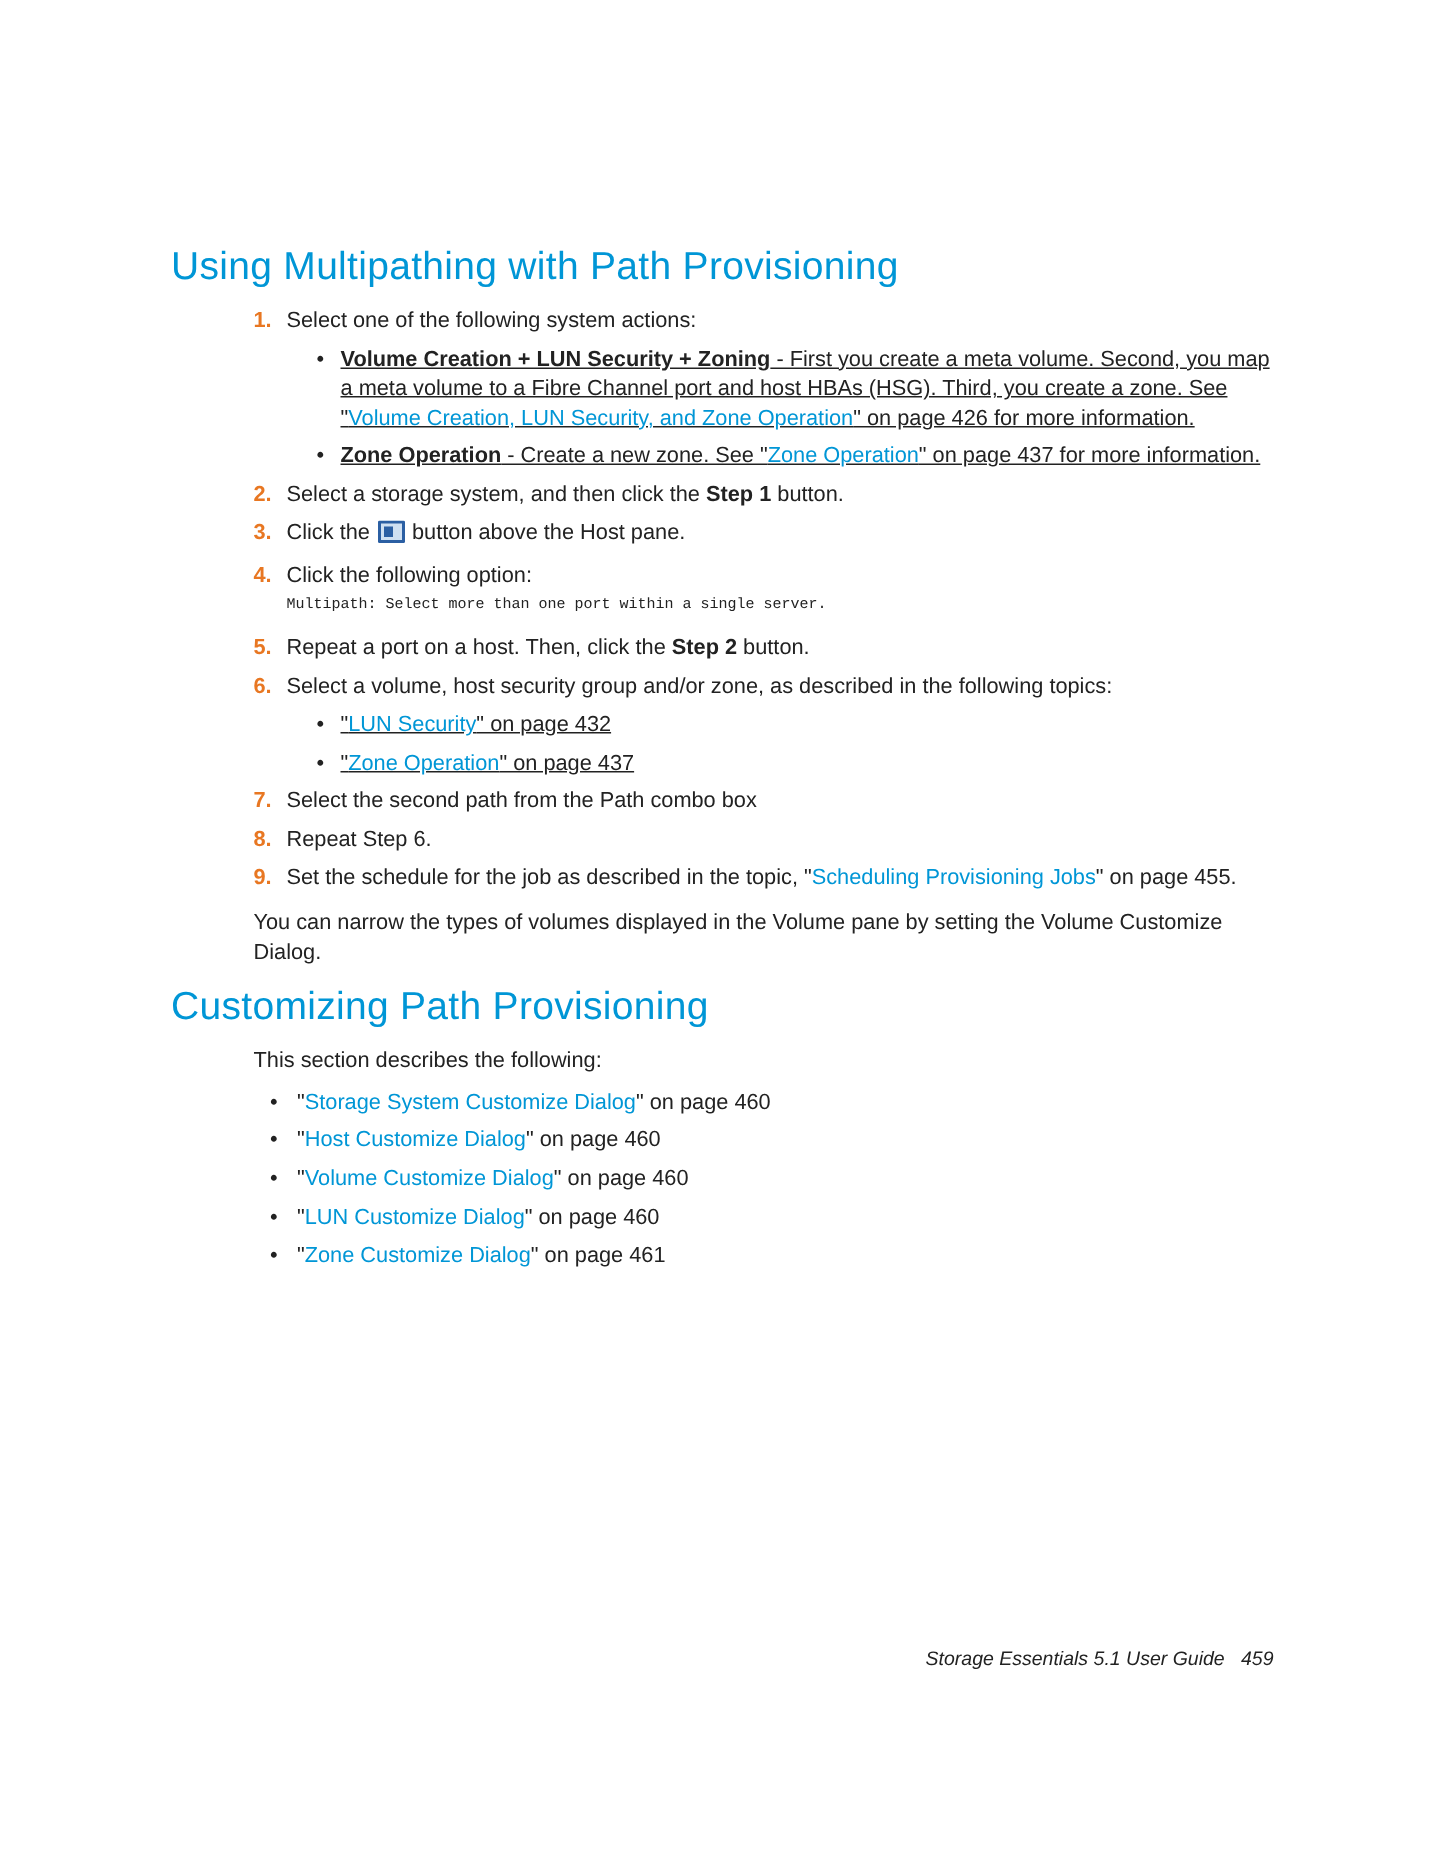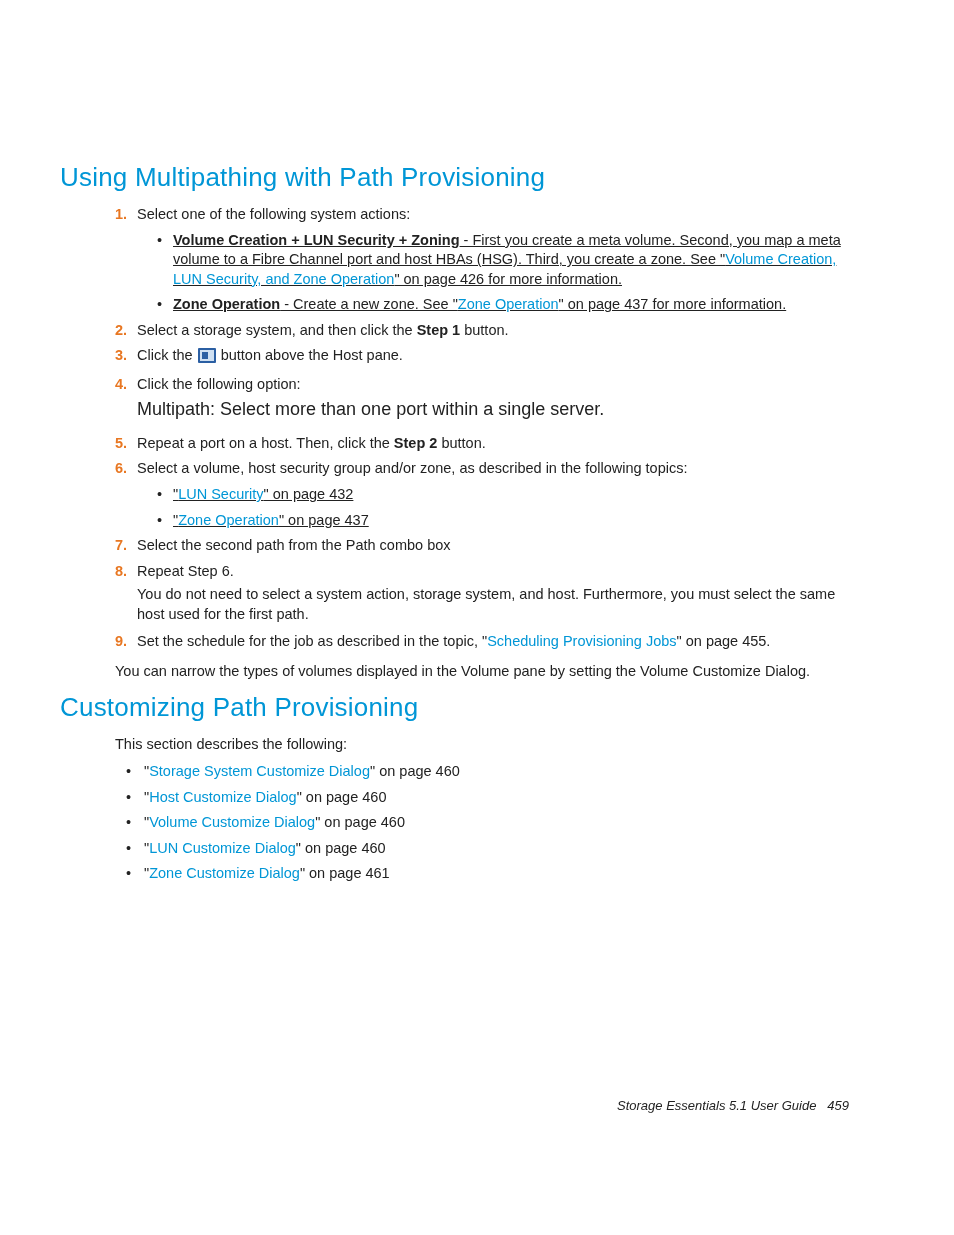--- a/index.html
+++ b/index.html
@@ -7,21 +7,21 @@
     font-size: 14.5px;
     line-height: 1.35;
     color: #222;
     margin: 0;
     padding: 0;
     background: #fff;
   }
   .page {
     width: 954px;
     height: 1235px;
-    padding: 160px 105px 0 60px;
+    padding: 160px 105px 0 114px;
     box-sizing: border-box;
     position: relative;
   }
   h1 {
     font-weight: 300;
     font-size: 26px;
     color: #0096d6;
     margin: 0 0 10px 0;
     letter-spacing: 0.2px;
   }
@@ -59,22 +59,22 @@
   ul.bullets > li::before {
     content: "•";
     position: absolute;
     left: 0;
     top: 0;
     color: #222;
   }
   .link { color: #0096d6; }
   .bold { font-weight: bold; }
   .mono {
-    font-family: Liberation Sans, sans-serif;
-    font-size: 18px;
+    font-family: Liberation Mono, monospace;
+    font-size: 10px;
     margin: 2px 0 13px 0;
     display: block;
   }
   .icon-host {
     display: inline-block;
     vertical-align: -3px;
     margin: 0 1px;
   }
   .footer {
     position: absolute;
@@ -149,21 +149,20 @@
         <li><span>"</span><span class="link">Zone Operation</span><span>" on page 437</span></li>
       </ul>
     </li>
     <li>
       <span class="num">7.</span>
       <span>Select the second path from the Path combo box</span>
     </li>
     <li>
       <span class="num">8.</span>
       <span>Repeat Step 6.</span>
-      <p style="margin-top:4px">You do not need to select a system action, storage system, and host. Furthermore, you must select the same host used for the first path.</p>
     </li>
     <li>
       <span class="num">9.</span>
       <span>Set the schedule for the job as described in the topic, "</span><span class="link">Scheduling Provisioning Jobs</span><span>" on page 455.</span>
     </li>
   </ol>
 
   <p class="indent">You can narrow the types of volumes displayed in the Volume pane by setting the Volume Customize Dialog.</p>
 
   <h1 class="second">Customizing Path Provisioning</h1>

